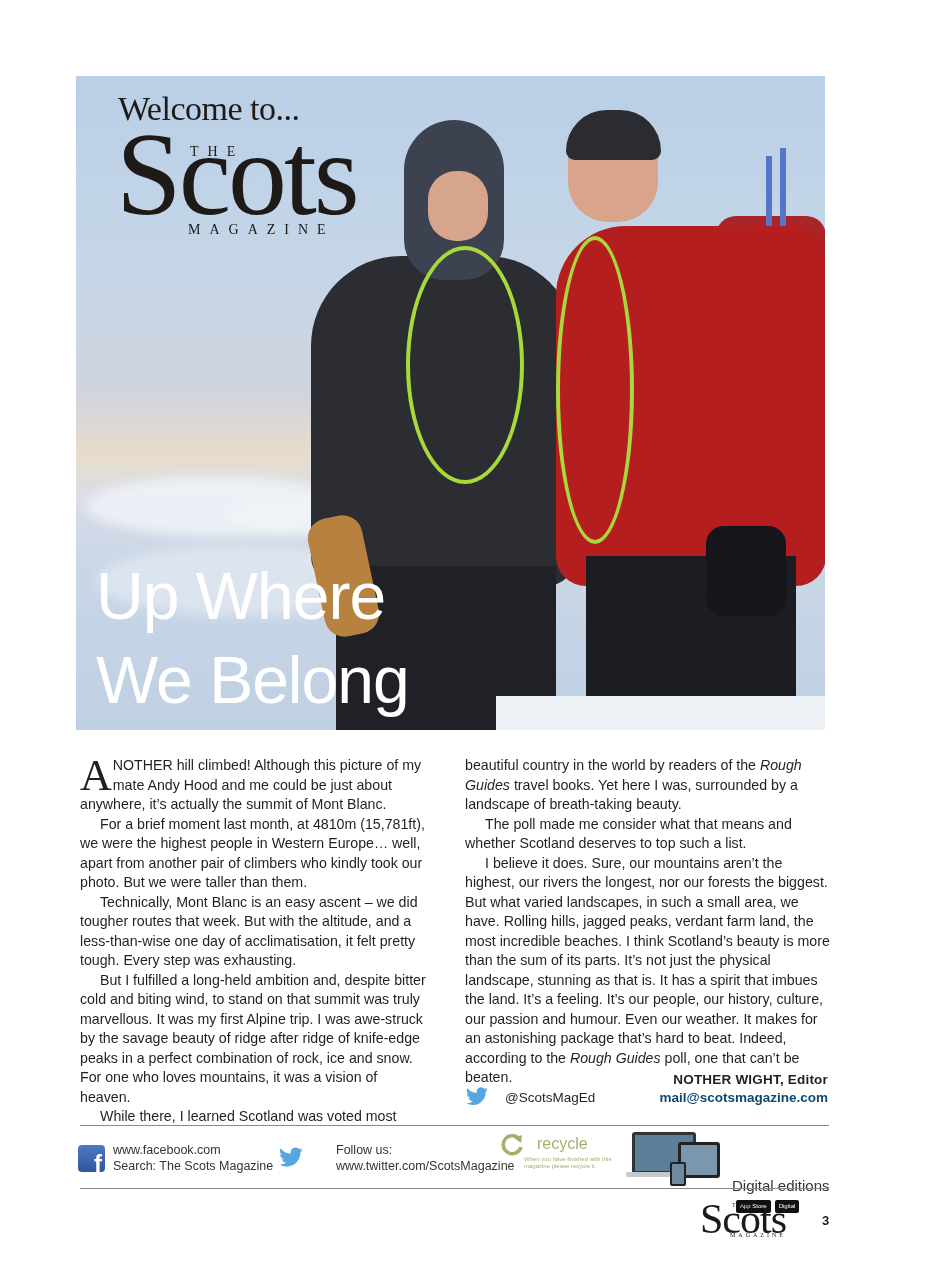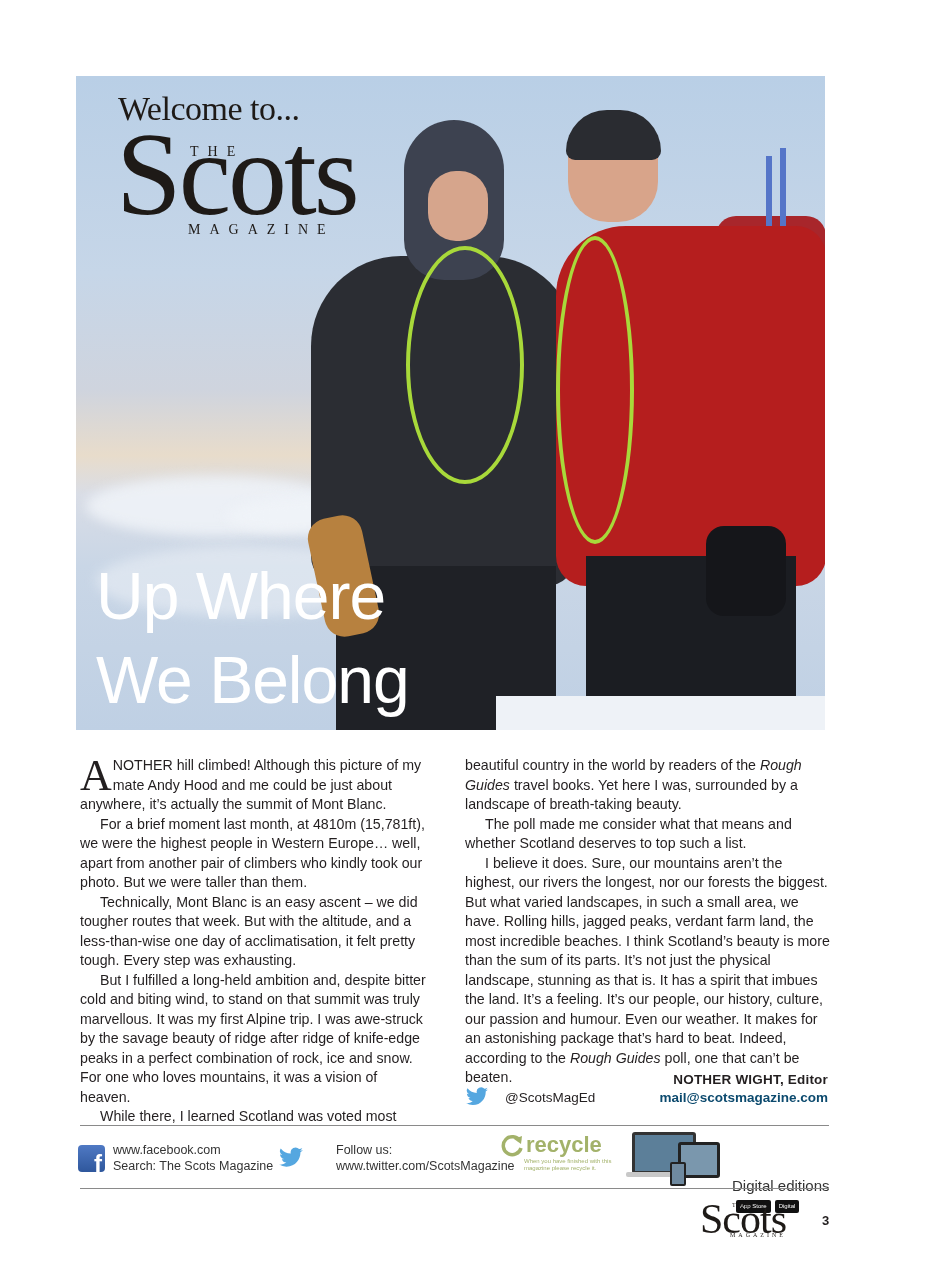--- a/index.html
+++ b/index.html
@@ -52,21 +52,21 @@
   .sig-row { display:flex; justify-content:space-between; align-items:center; margin-top:0px; }
   .handle { display:flex; align-items:center; gap:16px; }
 
   
   .rule { position:absolute; left:80px; width:749px; height:1px; background:#8a8a8a; }
   .fstrip { position:absolute; top:1128px; left:78px; width:752px; height:60px; }
   .fitem { position:absolute; display:flex; align-items:center; gap:8px; font-size:12.5px; line-height:16px; color:#333; }
   .fb-icon { width:27px; height:27px; background:linear-gradient(#4f79c4,#2f579c); border-radius:4px; color:#fff;
              font-weight:bold; font-size:24px; display:flex; align-items:flex-end; justify-content:flex-end; padding-right:3px; box-sizing:border-box; font-family:"Liberation Sans",sans-serif; }
   .recycle { position:absolute; left:422px; top:4px; color:#a3b26a; }
-  .recycle-word { font-size:22px; font-weight:bold; display:flex; align-items:center; gap:2px; }
+  .recycle-word { font-size:16px; font-weight:normal; display:flex; align-items:center; gap:13px; }
   .recycle-sub { font-size:6px; line-height:7px; margin-left:24px; }
   .devices { position:absolute; left:552px; top:2px; width:95px; height:55px; }
   .laptop { position:absolute; left:2px; top:2px; width:58px; height:36px; background:#5c7f99; border:3px solid #333; border-radius:3px; }
   .laptop-base { position:absolute; left:-4px; top:42px; width:72px; height:5px; background:#c8c8c8; border-radius:2px; }
   .tablet { position:absolute; left:48px; top:12px; width:36px; height:30px; background:#7a97ad; border:3px solid #222; border-radius:3px; }
   .phone { position:absolute; left:40px; top:32px; width:12px; height:20px; background:#6f8aa0; border:2px solid #222; border-radius:2px; }
   .digital { position:absolute; left:654px; top:4px; font-size:15px; color:#333;margin-top:45px; }
   .badges { display:flex; gap:4px; margin-top:6px; margin-left:4px; }
   .badge { background:#111; color:#fff; font-size:6px; padding:2px 4px; border-radius:2px; height:9px; line-height:9px; }
 

